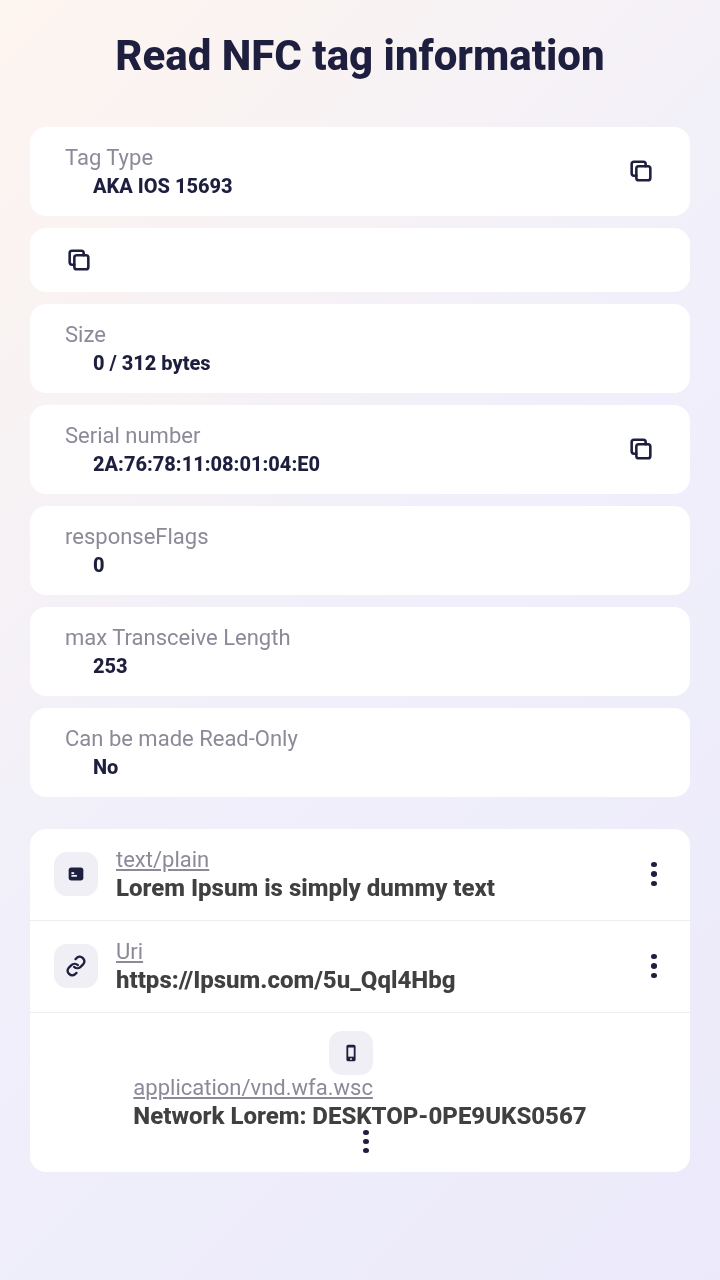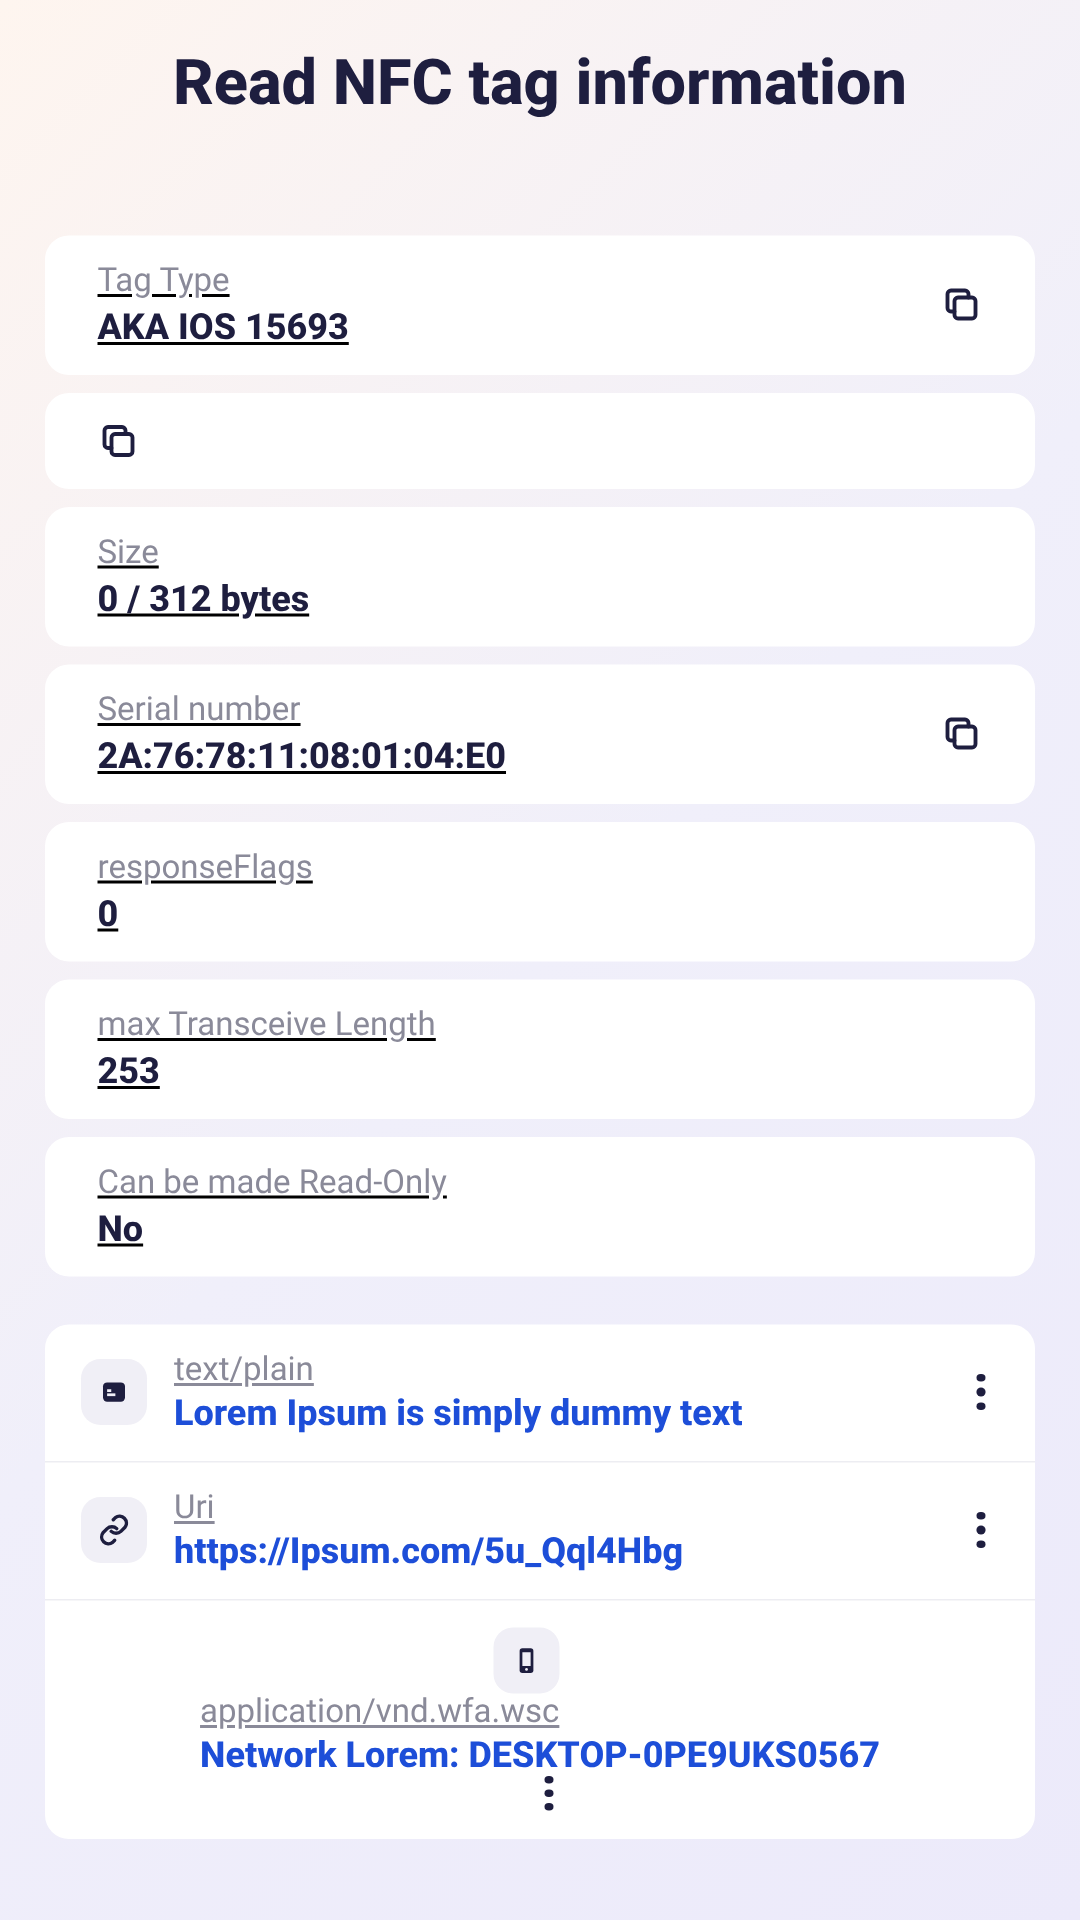--- a/index.html
+++ b/index.html
@@ -10,43 +10,43 @@
       height: 1280px;
       padding: 30px 30px 20px 30px;
       overflow: hidden;
     }
     .title {
       text-align: center;
       font-size: 42px;
       font-weight: 800;
       color: #1e1e3f;
       line-height: 1.25;
-      margin-bottom: 74px;
+      margin-bottom: 44px;
     }
     .card {
       background: #ffffff;
       border-radius: 16px;
       padding: 18px 35px;
       margin-bottom: 12px;
       display: flex;
       align-items: center;
-      text-decoration: underline;
     }
     .card-content {
       flex: 1;
     }
     .card-label {
       font-size: 22px;
       color: #8a8a99;
       margin-bottom: 4px;
     }
     .card-value {
-      font-size: 24px;
+      font-size: 20px;
       font-weight: 800;
       color: #1e1e3f;
+      margin-left: 28px;
     }
     .copy-btn {
       width: 28px;
       height: 28px;
       cursor: pointer;
       color: #1e1e3f;
     }
     .records {
       background: #ffffff;
       border-radius: 16px;
@@ -84,21 +84,21 @@
     }
     .record-label {
       font-size: 22px;
       color: #8a8a99;
       margin-bottom: 2px;
       text-decoration: underline;
     }
     .record-value {
       font-size: 24px;
       font-weight: 800;
-      color: #1d4ed8;
+      color: #404040;
       white-space: nowrap;
       overflow: hidden;
       text-overflow: ellipsis;
     }
     .more-btn {
       width: 24px;
       height: 24px;
       display: flex;
       flex-direction: column;
       align-items: center;

